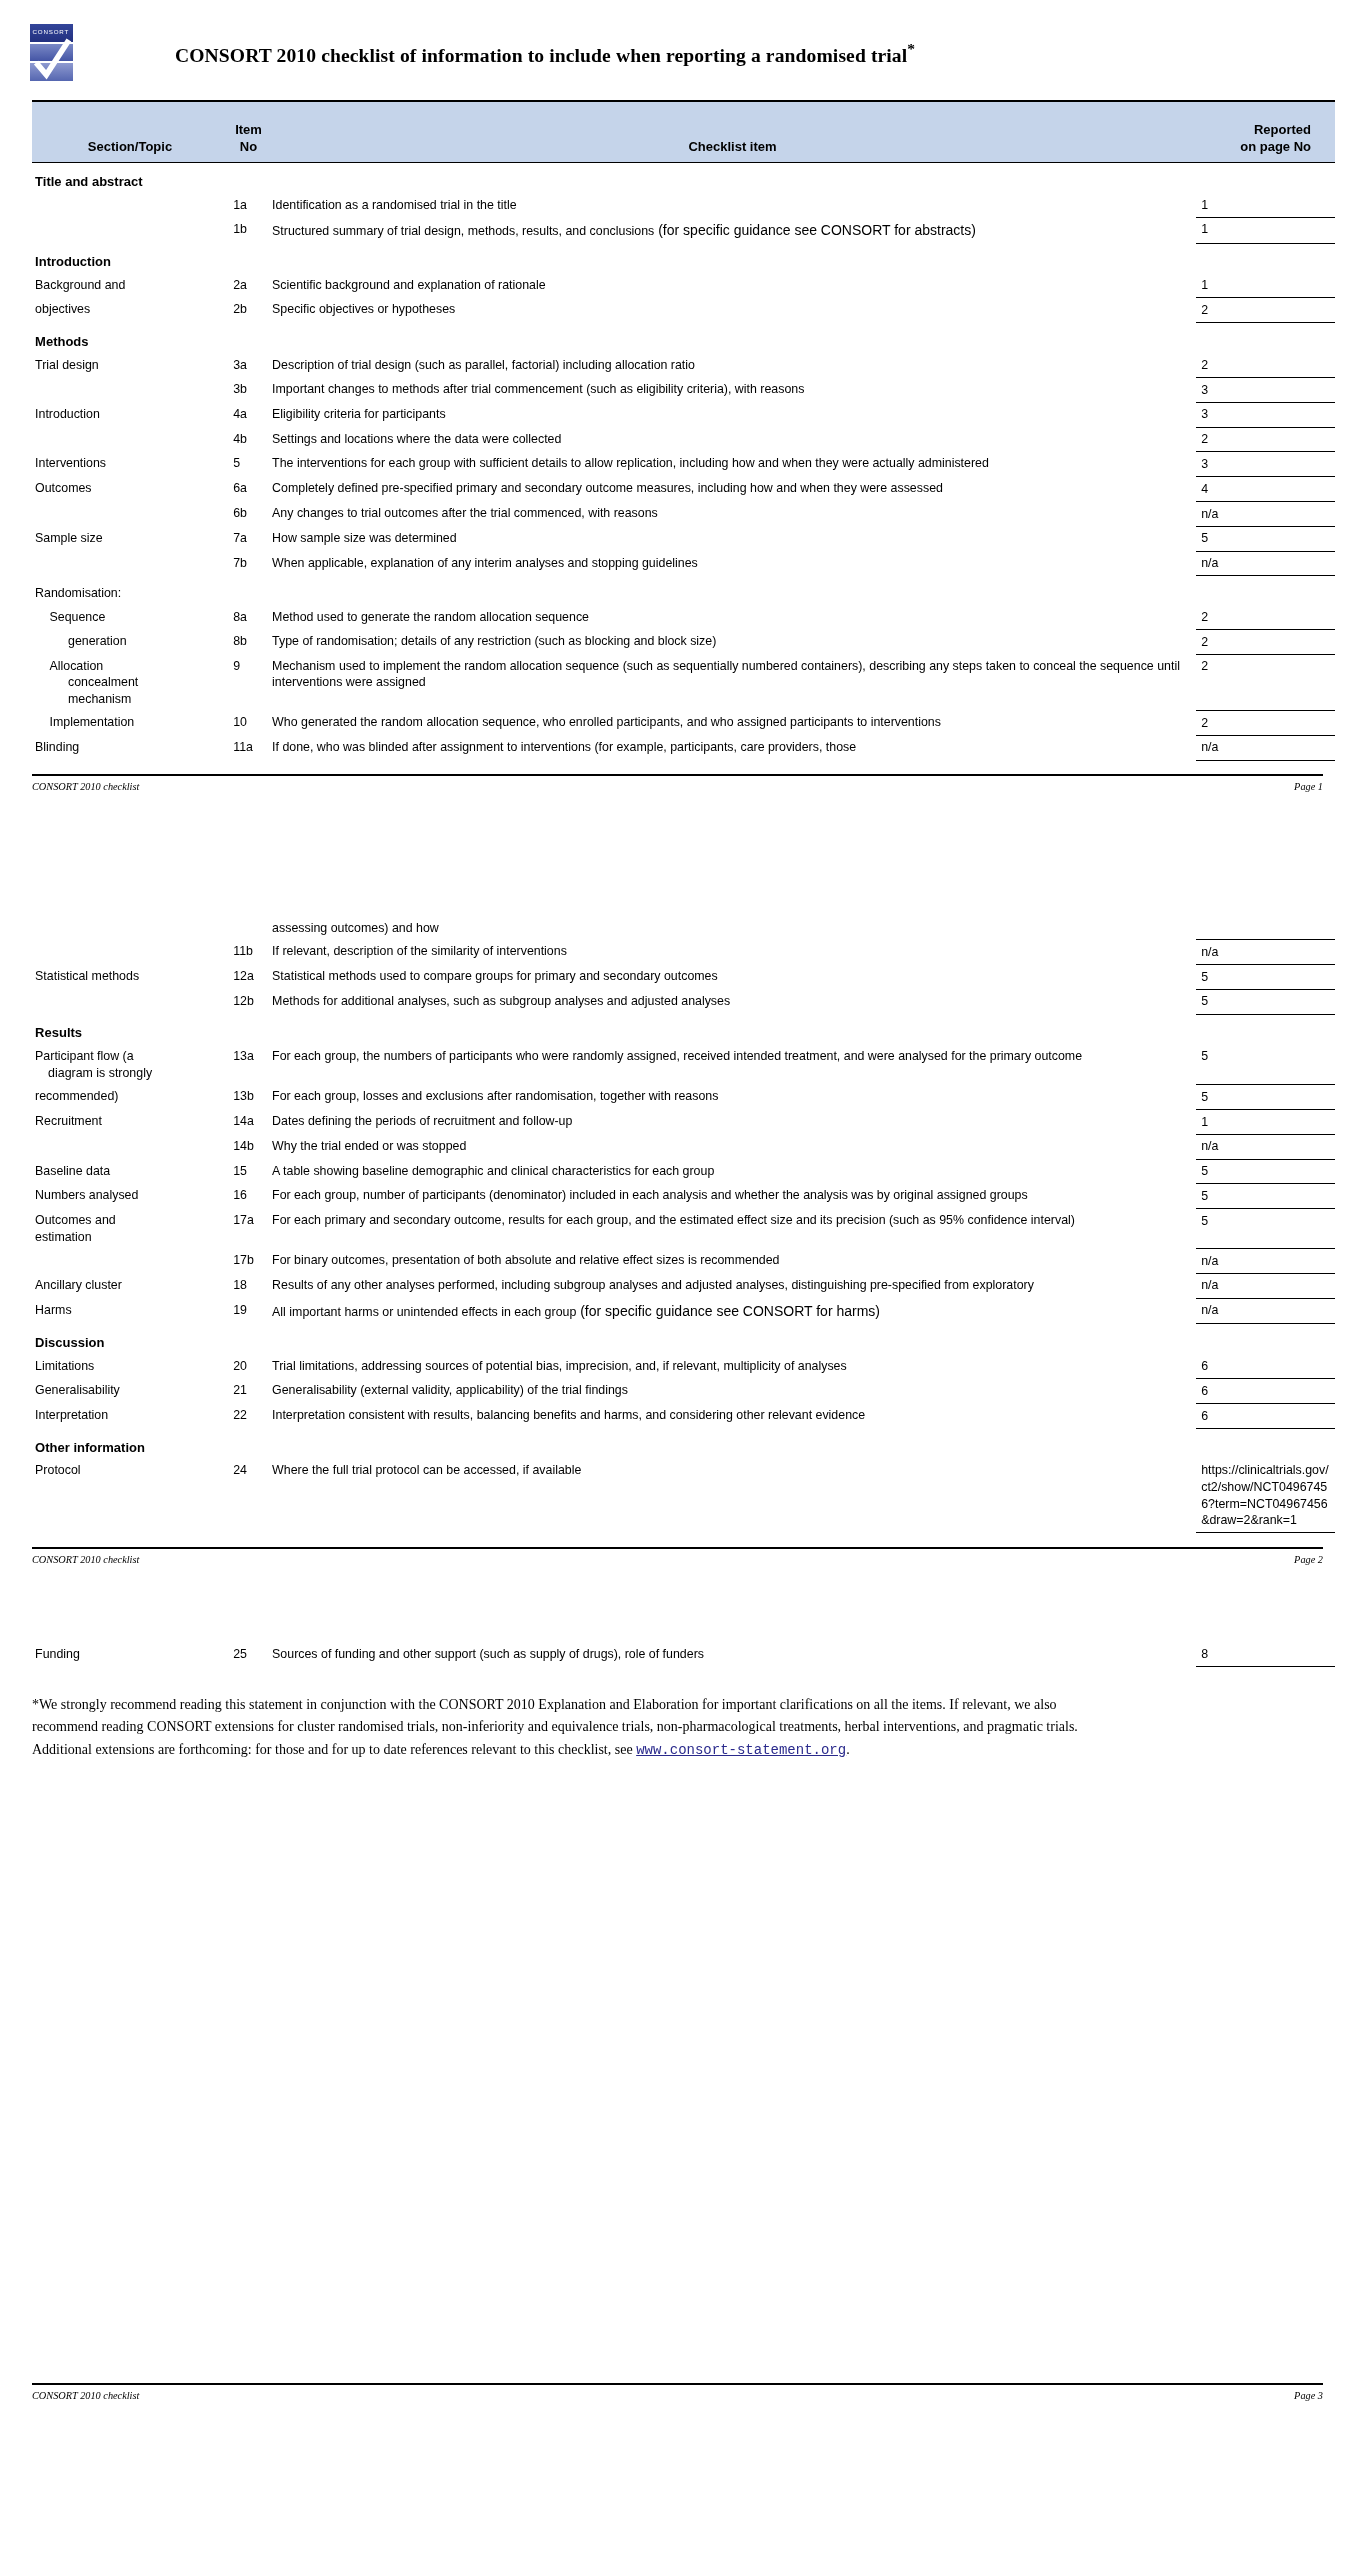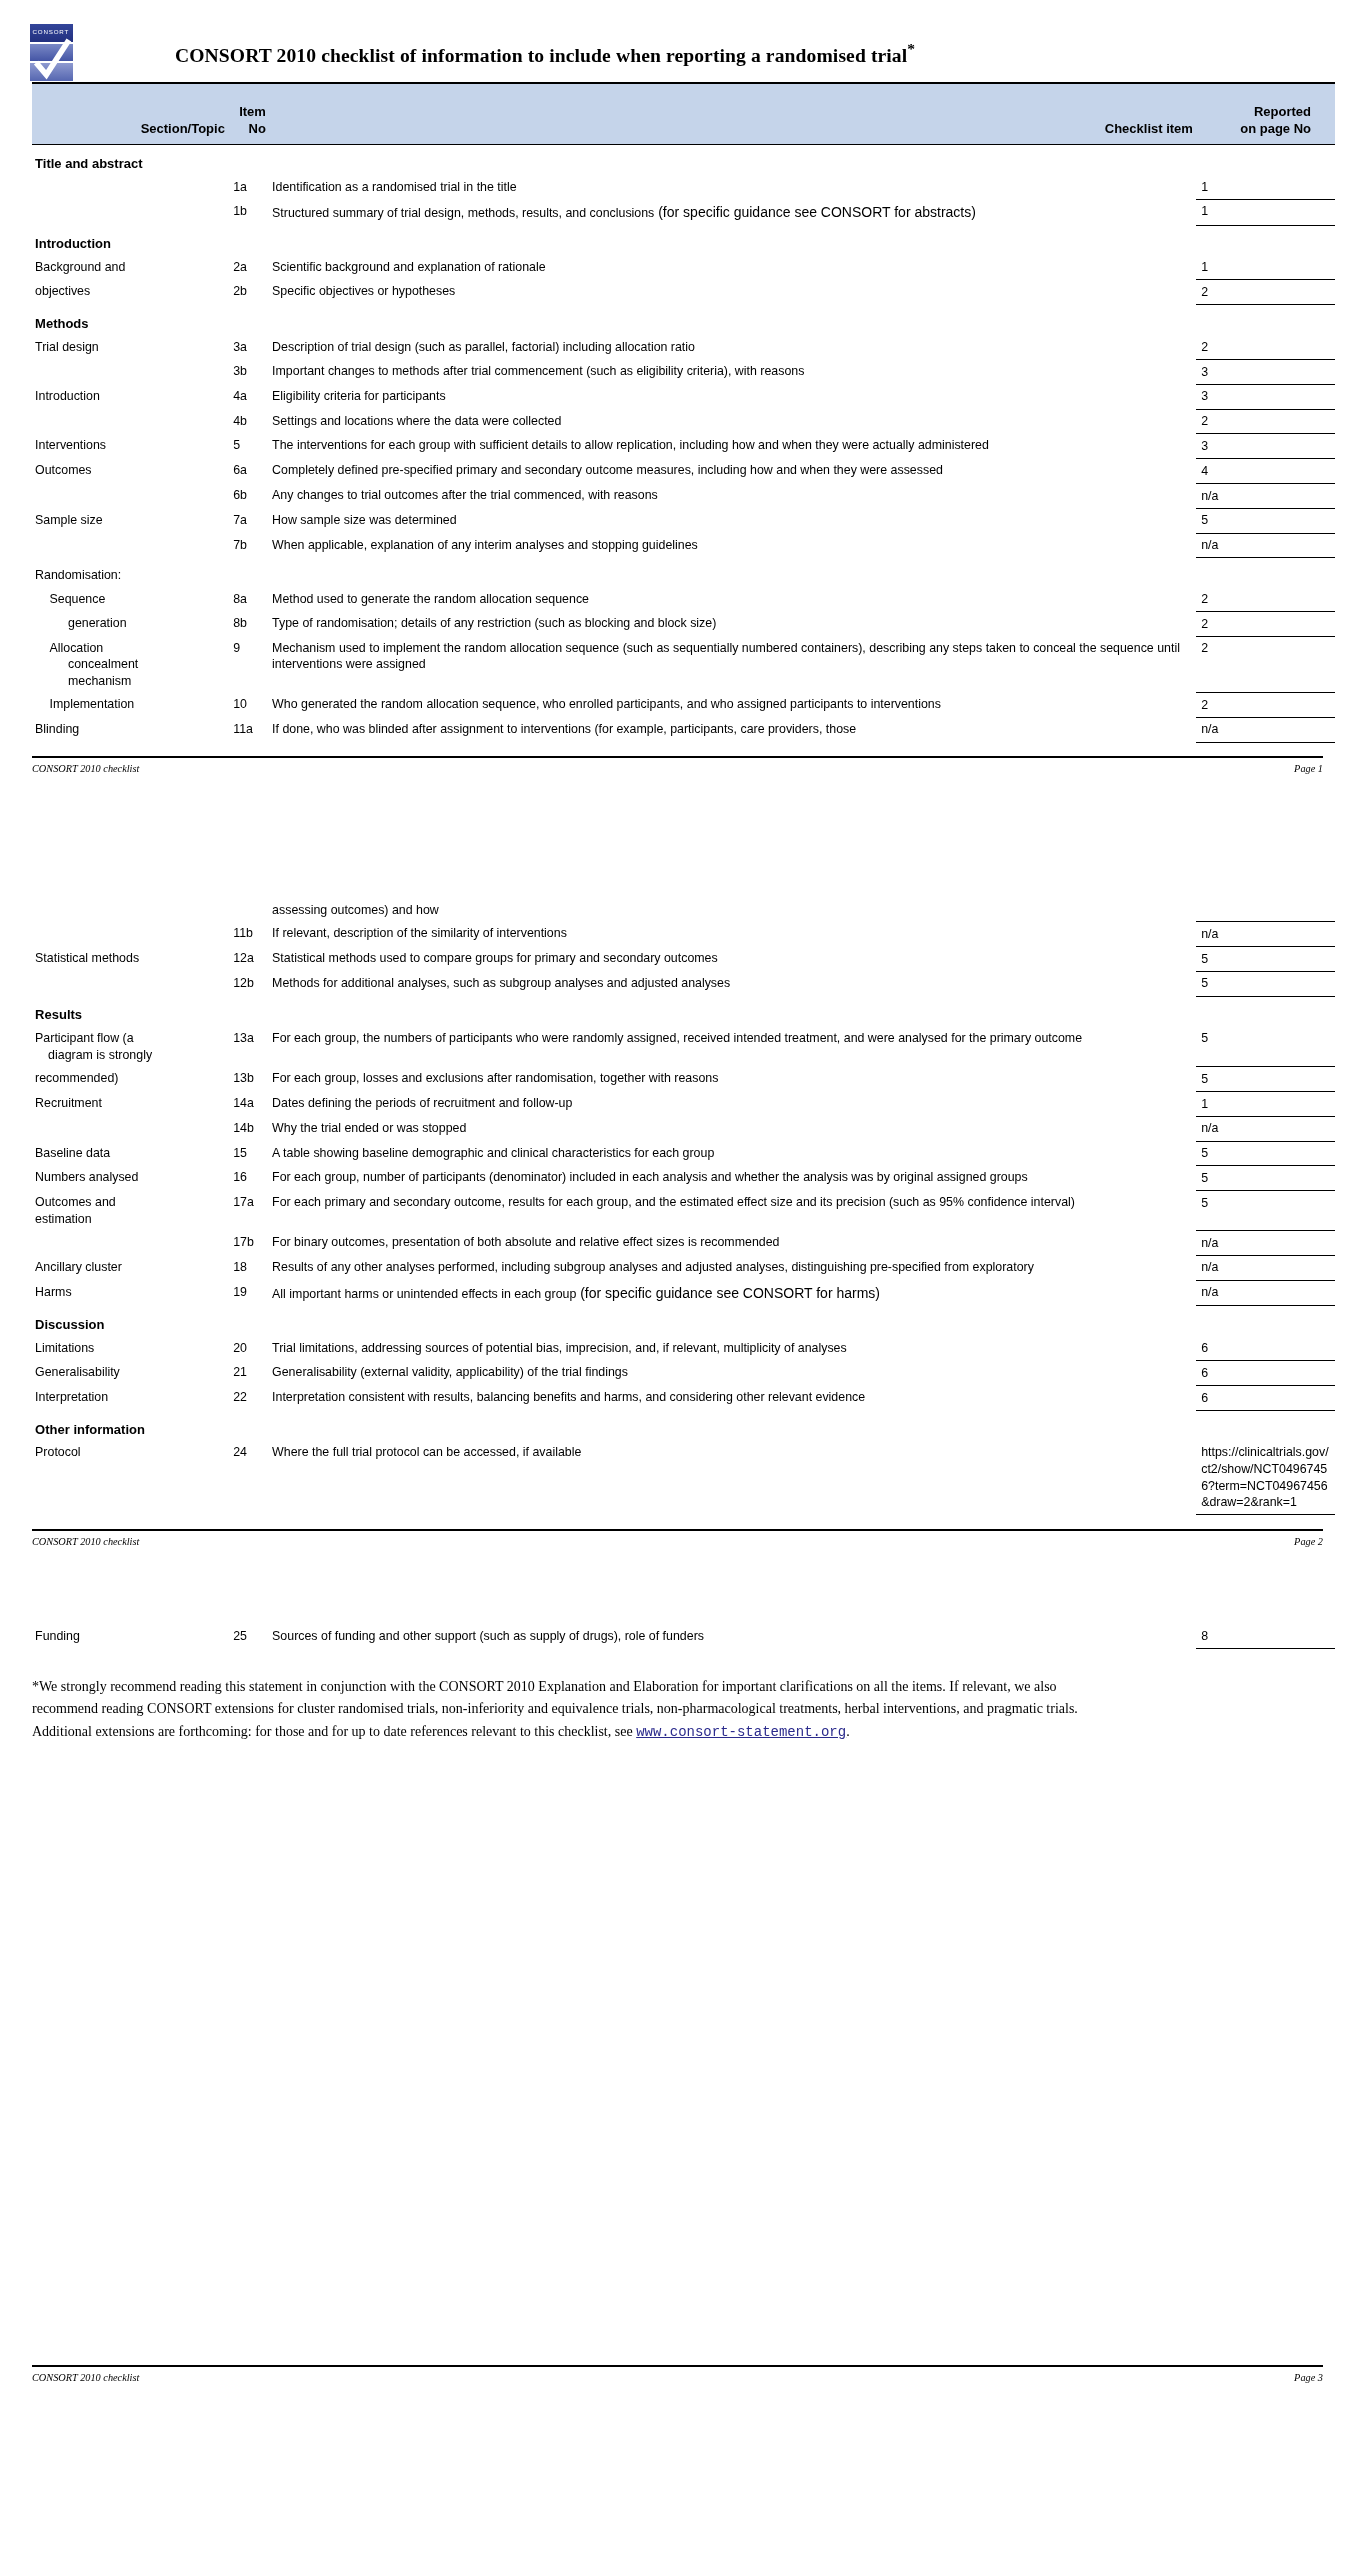--- a/index.html
+++ b/index.html
@@ -8,21 +8,21 @@
     width: 1355px;
     background: #ffffff;
     font-family: "Liberation Sans", sans-serif;
     color: #000000;
   }
   .page { position: relative; width: 1355px; }
 
   
   .doc-header {
     position: relative;
-    height: 82px;
+    height: 100px;
     padding-left: 31px;
   }
   .logo {
     position: absolute;
     left: 30px;
     top: 24px;
     width: 43px;
     height: 58px;
   }
   .logo .band {
@@ -61,21 +61,21 @@
   table.checklist col.c-section { width: 196px; }
   table.checklist col.c-no      { width: 41px;  }
   table.checklist col.c-item    { width: 927px;}
   table.checklist col.c-page    { width: 139px; }
 
   thead th {
     background: #c5d4ea;
     border-top: 2.1px solid #000;
     border-bottom: 1.5px solid #000;
     vertical-align: bottom;
-    text-align: right;
+    text-align: center;
     font-size: 13px;
     font-weight: bold;
     padding: 5.2px 3.1px 6.2px 3.1px;
     height: 61px;
   }
   thead th.th-page { text-align: right; padding-right: 24px; }
   thead th .stack { display: block; line-height: 1.28; }
 
   tbody td {
     vertical-align: top;

